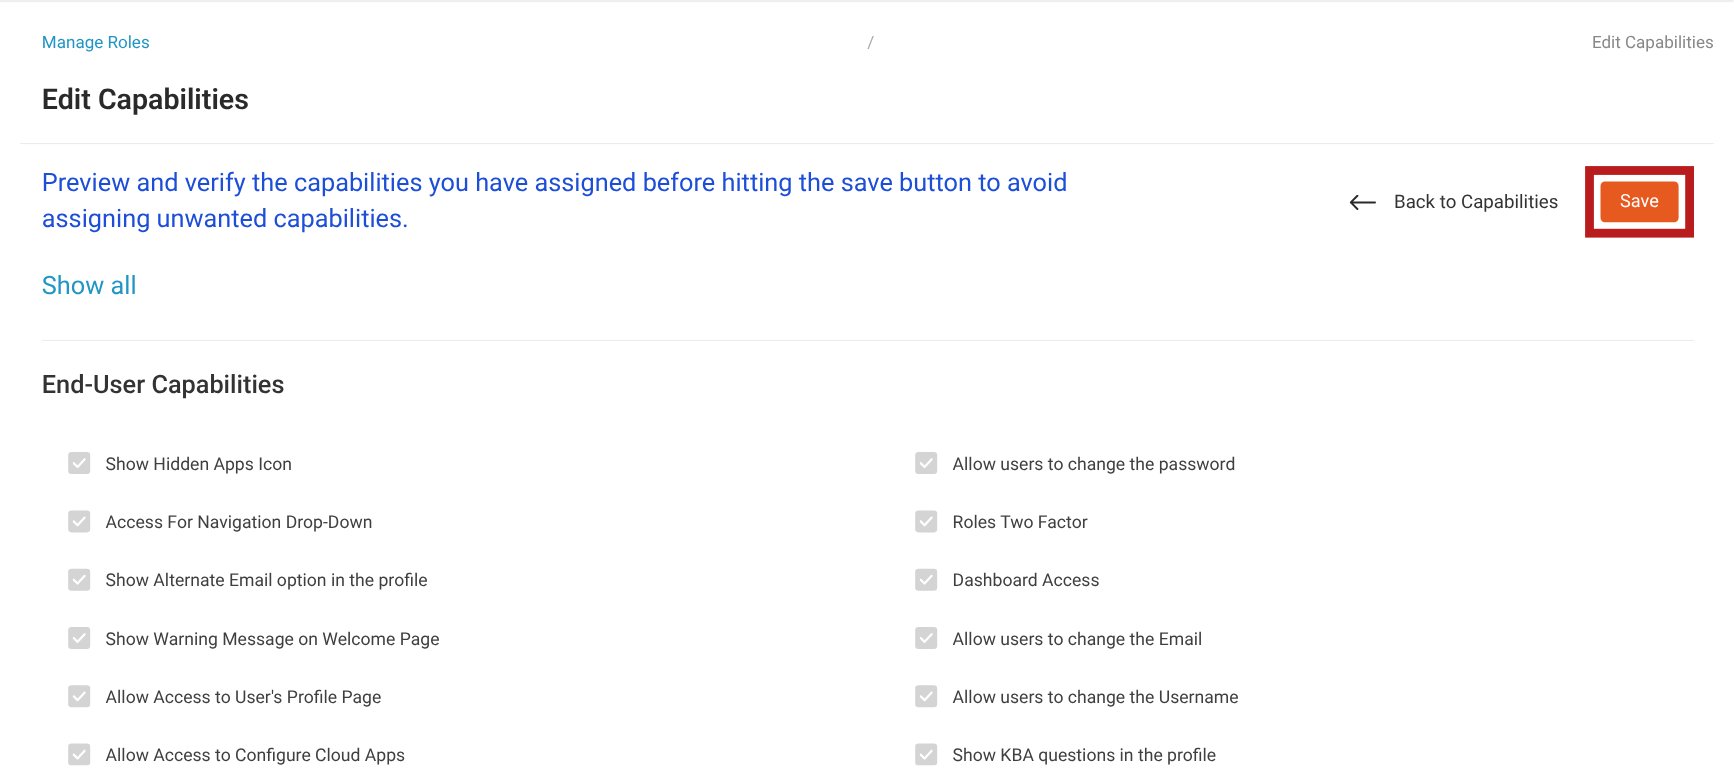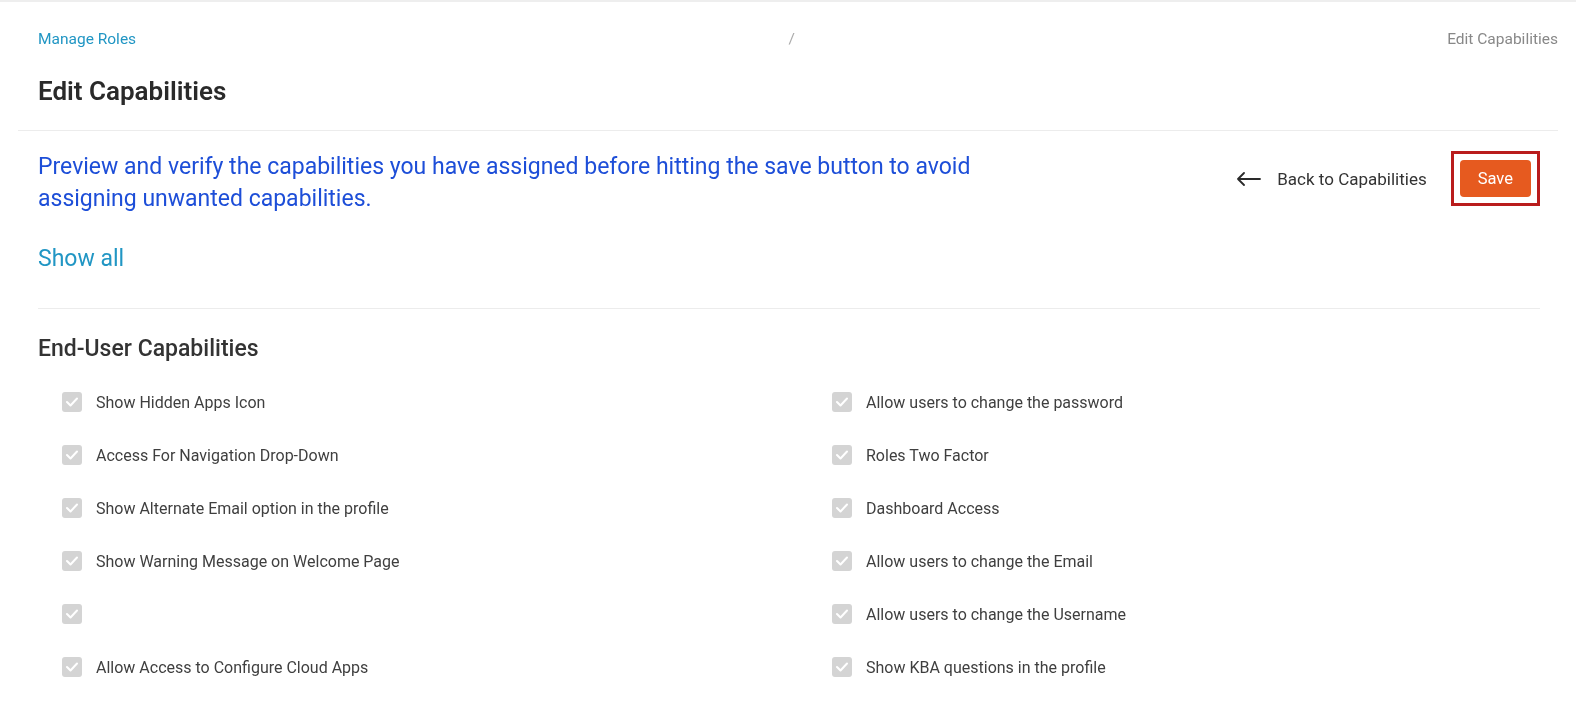--- a/index.html
+++ b/index.html
@@ -77,21 +77,21 @@
       align-items: center;
       gap: 16px;
       font-size: 17px;
       color: #333;
       cursor: pointer;
     }
     .arrow-left-icon svg {
       display: block;
     }
     .save-wrapper {
-      border: 3px solid #b91c1c;
+      border: 8px solid #b91c1c;
       padding: 6px;
       display: inline-block;
     }
     .save-button {
       background: #e65a1f;
       color: #ffffff;
       border: none;
       border-radius: 4px;
       font-size: 16.5px;
       padding: 9px 18px;
@@ -109,21 +109,21 @@
       border: none;
       border-top: 1px solid #ececec;
       margin-top: 36px;
       margin-right: 18px;
     }
     .section-title {
       font-size: 23px;
       font-weight: 500;
       color: #333;
       margin-top: 26px;
-      margin-bottom: 30px;
+      margin-bottom: 48px;
     }
     .capabilities-grid {
       display: flex;
       padding-left: 24px;
       gap: 44px;
     }
     .capabilities-col {
       flex: 1;
       display: flex;
       flex-direction: column;
@@ -225,20 +225,21 @@
             </svg>
         </div>
         <span class="cap-label">Show Warning Message on Welcome Page</span>
       </div>
       <div class="cap-item">
         <div class="checkbox">
           <svg width="12" height="10" viewBox="0 0 12 10">
               <path d="M1 5 L4.5 8.5 L11 1.5" stroke="#ffffff" stroke-width="2" fill="none" stroke-linecap="round" stroke-linejoin="round"></path>
             </svg>
         </div>
+        <span class="cap-label">Allow Access to User's Profile Page</span>
       </div>
       <div class="cap-item">
         <div class="checkbox">
           <svg width="12" height="10" viewBox="0 0 12 10">
               <path d="M1 5 L4.5 8.5 L11 1.5" stroke="#ffffff" stroke-width="2" fill="none" stroke-linecap="round" stroke-linejoin="round"></path>
             </svg>
         </div>
         <span class="cap-label">Allow Access to Configure Cloud Apps</span>
       </div>
     </div>

